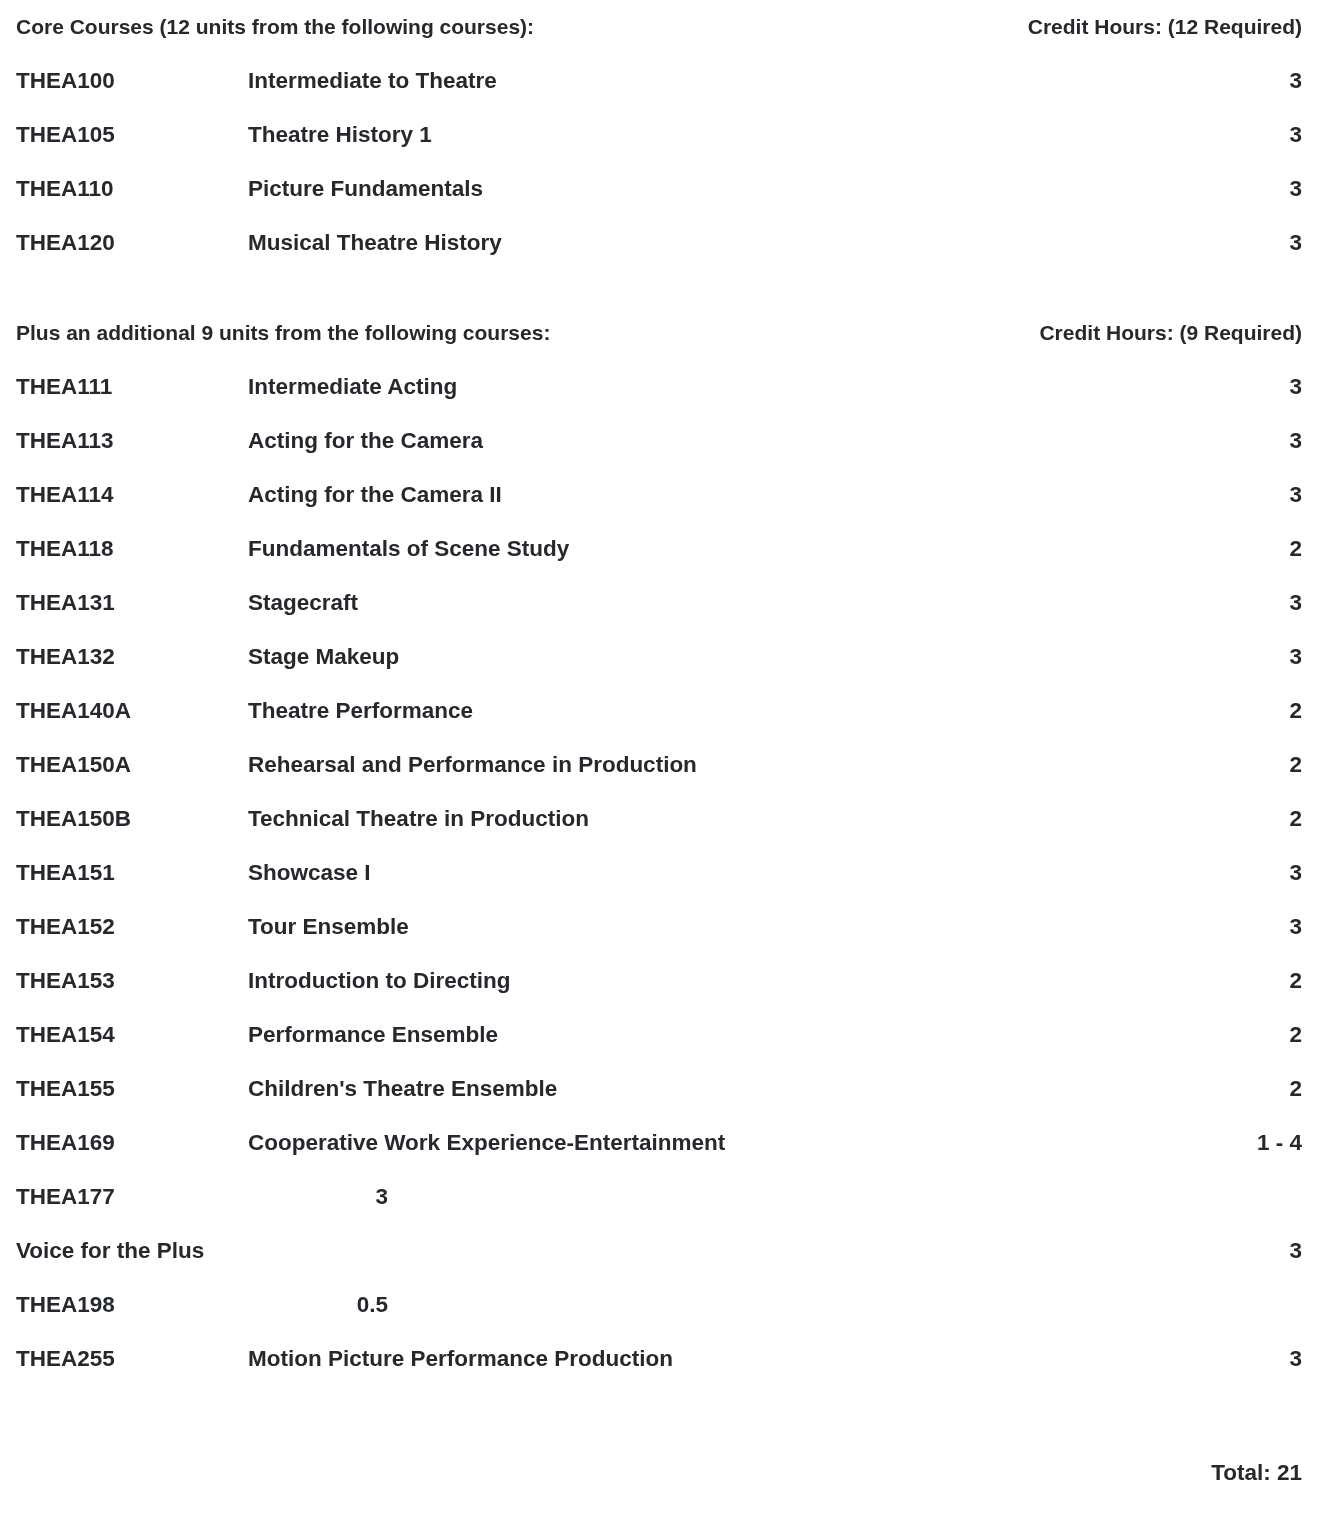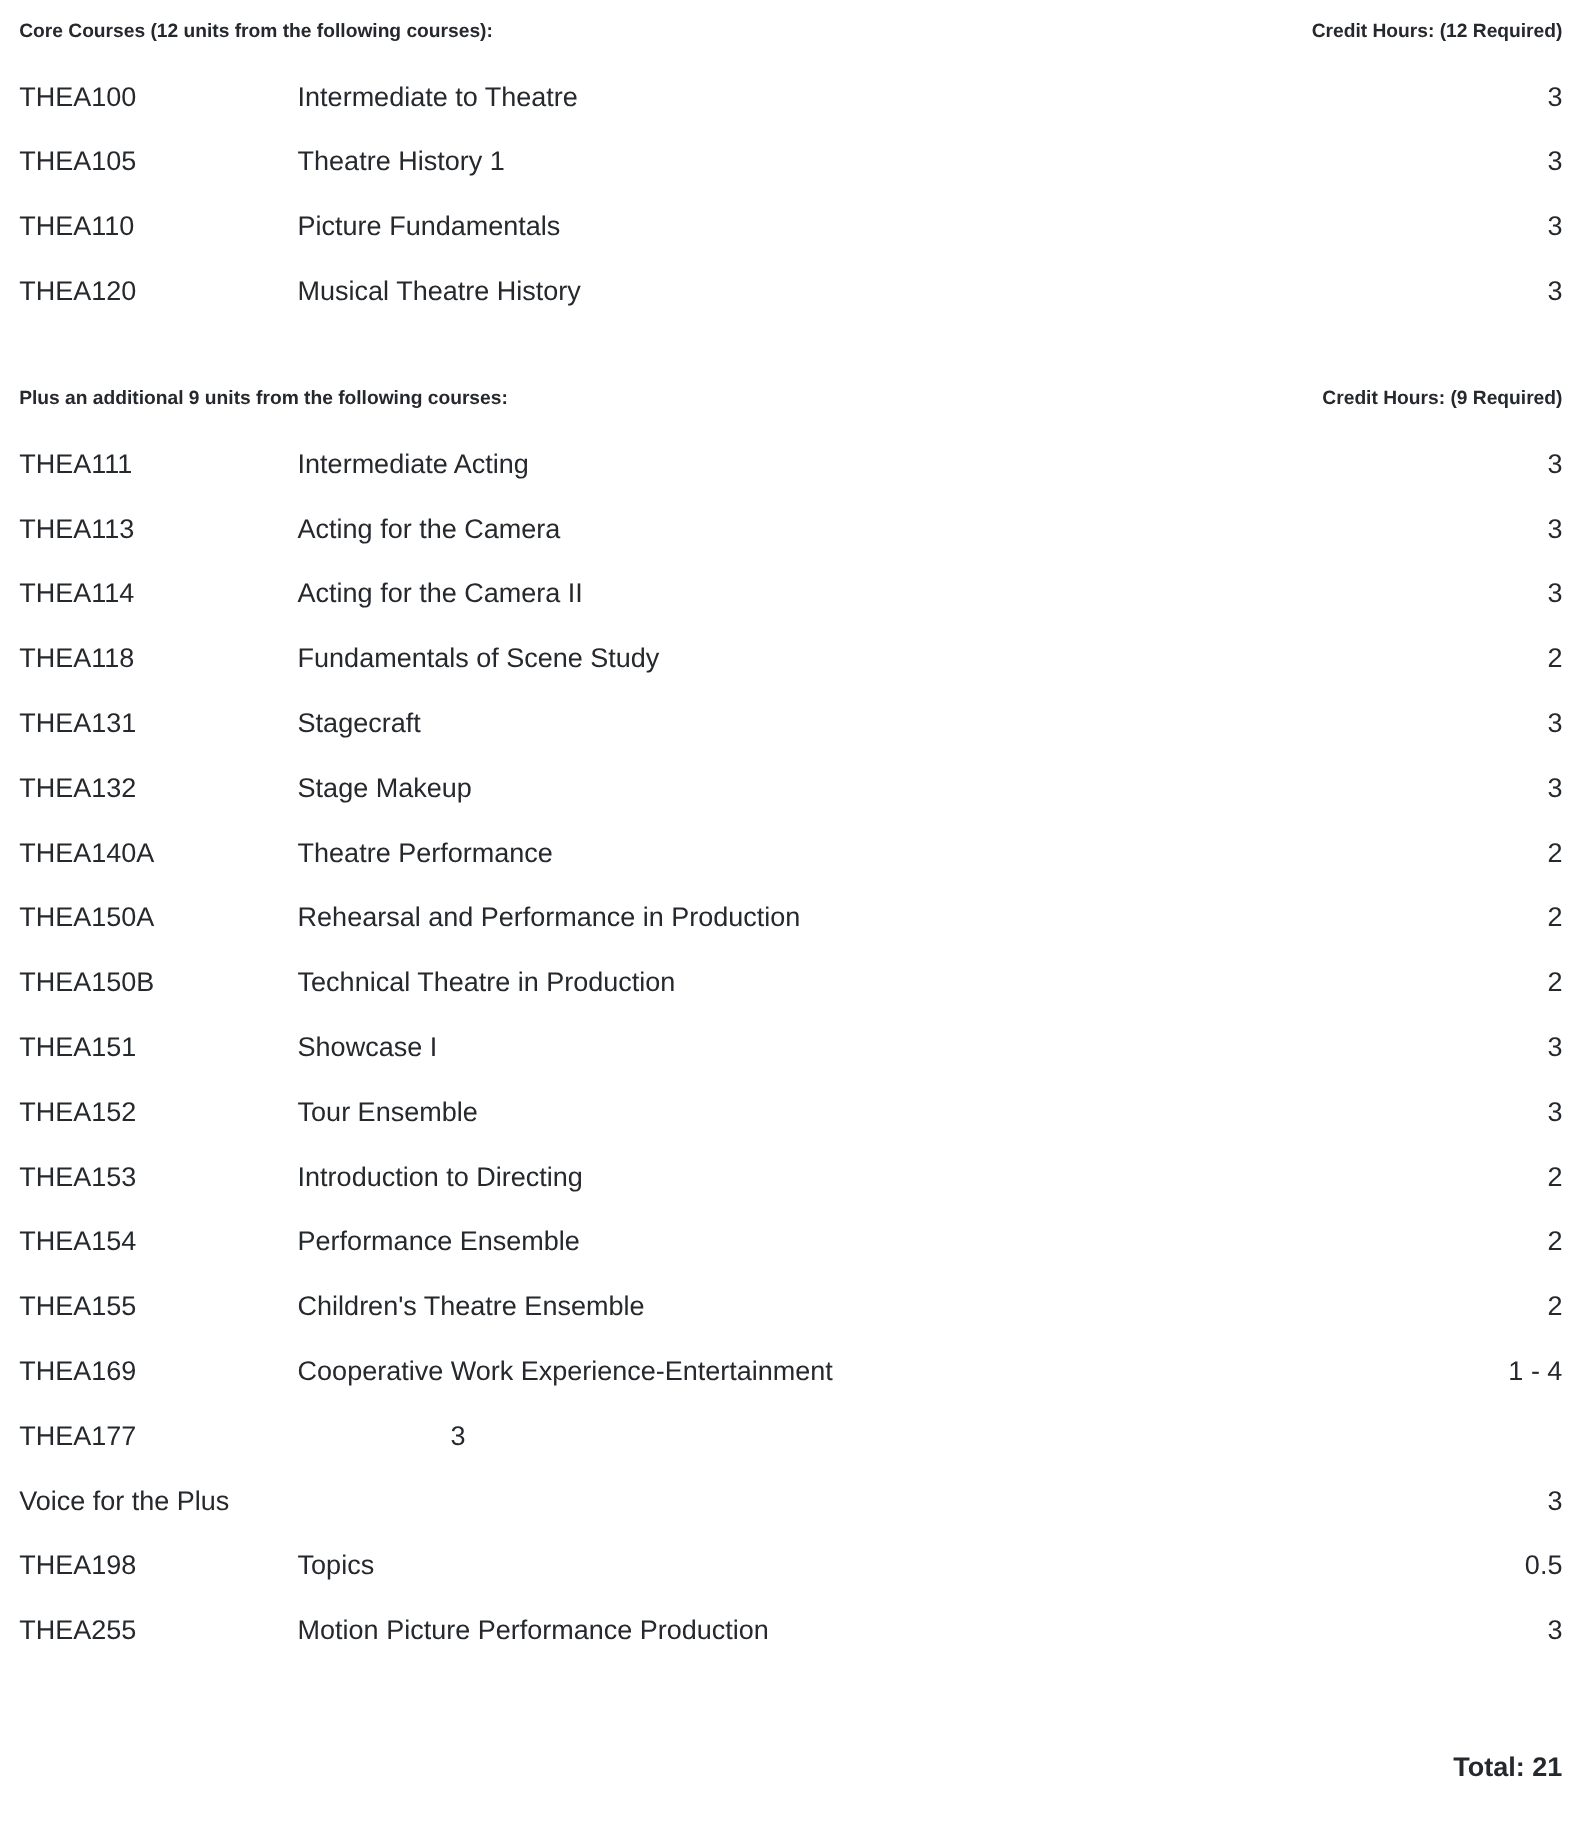--- a/index.html
+++ b/index.html
@@ -23,41 +23,41 @@
   .section {
     width: 100%;
   }
   .section-header {
     display: flex;
     align-items: baseline;
     justify-content: space-between;
     padding: 0 16px 0 16px;
     height: 54px;
     line-height: 54px;
-    font-size: 16px;
+    font-size: 21px;
     font-weight: bold;
   }
   .section-header .sh-left {
     white-space: nowrap;
   }
   .section-header .sh-right {
     white-space: nowrap;
     font-weight: bold;
   }
   .section-header .sh-right .req {
     font-weight: bold;
   }
   .course-row {
     display: flex;
     align-items: flex-end;
     height: 54px;
     line-height: 54px;
     padding: 0 16px 0 16px;
     font-size: 22.5px;
-    font-weight: normal;
+    font-weight: bold;
   }
   .col-code {
     flex: 0 0 232px;
     white-space: nowrap;
   }
   .col-title {
     flex: 1 1 auto;
     white-space: nowrap;
   }
   .col-credits {
@@ -196,21 +196,20 @@
         <div class="course-row">
           <span class="col-code">THEA177</span>
           <span class="col-credits">3</span>
         </div>
         <div class="course-row">
           <span class="col-title">Voice for the Plus</span>
           <span class="col-credits">3</span>
         </div>
         <div class="course-row">
           <span class="col-code">THEA198</span>
-          <span class="col-title">Topics</span>
           <span class="col-credits">0.5</span>
         </div>
         <div class="course-row">
           <span class="col-code">THEA255</span>
           <span class="col-title">Motion Picture Performance Production</span>
           <span class="col-credits">3</span>
         </div>
       </div>
     </div>
 

